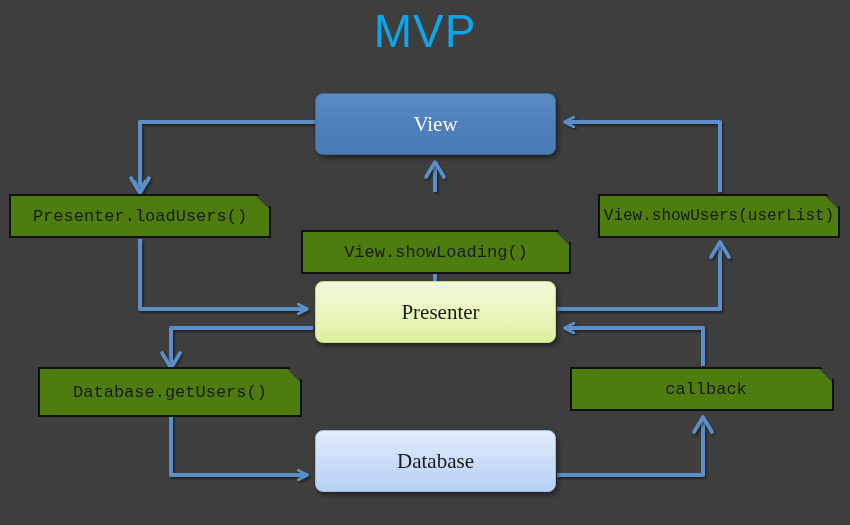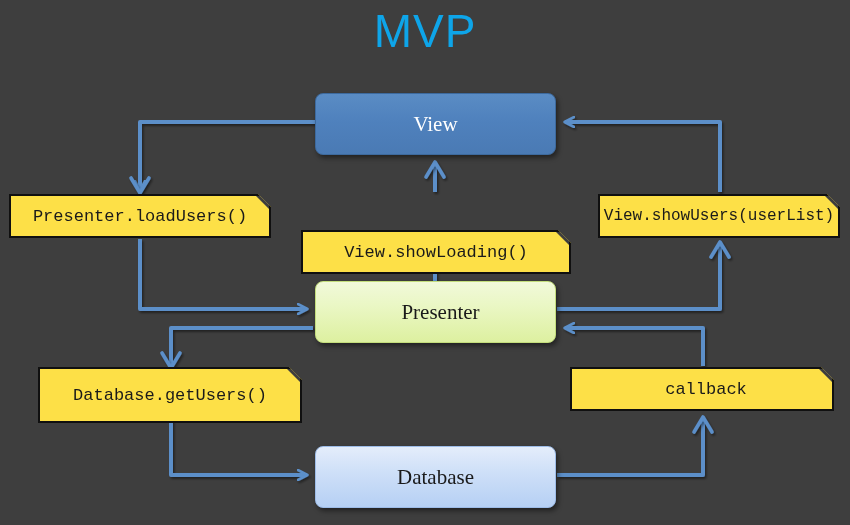--- a/index.html
+++ b/index.html
@@ -69,21 +69,21 @@
   .node.database {
     background: linear-gradient(to bottom, #e4edfb 0%, #cfe0f8 40%, #b6d0f4 100%);
     border: 1px solid #9dbce8;
     color: #1a1a1a;
   }
 
   
   .note {
     position: absolute;
     box-sizing: border-box;
-    background: #fde047;
+    background: #4d7c0f;
     border: 2px solid #101010;
     display: flex;
     align-items: center;
     justify-content: center;
     color: #1a1a1a;
     font-family: "Liberation Mono", monospace;
     font-size: 17px;
     box-shadow: 2px 3px 5px rgba(0,0,0,0.5);
     clip-path: polygon(0 0, calc(100% - 13px) 0, 100% 13px, 100% 100%, 0 100%);
   }
@@ -153,40 +153,40 @@
   </svg>
 
   <div class="node view" style="left:315px; top:93px; width:241px; height:62px;">
     <span>View</span>
   </div>
 
   <div class="node presenter" style="left:315px; top:281px; width:241px; height:62px;">
     <span>Presenter</span>
   </div>
 
-  <div class="node database" style="left:315px; top:446px; width:241px; height:62px;align-items:center;">
+  <div class="node database" style="left:315px; top:430px; width:241px; height:62px;align-items:center;">
     <span>Database</span>
   </div>
 
   <div class="note" style="left:9px; top:194px; width:262px; height:44px;">
     <span>Presenter.loadUsers()</span>
     <span class="fold" style="background: rgb(62, 62, 62);"></span>
   </div>
 
   <div class="note" style="left:301px; top:194px; width:270px; height:44px;margin-top:36px;">
     <span>View.showLoading()</span>
     <span class="fold" style="background: rgb(62, 62, 62);"></span>
   </div>
 
   <div class="note small" style="left:598px; top:194px; width:242px; height:44px;">
     <span>View.showUsers(userList)</span>
     <span class="fold" style="background: rgb(62, 62, 62);"></span>
   </div>
 
-  <div class="note" style="left:38px; top:367px; width:264px; height:56px;">
+  <div class="note" style="left:38px; top:367px; width:264px; height:50px;">
     <span>Database.getUsers()</span>
     <span class="fold" style="background: rgb(62, 62, 62);"></span>
   </div>
 
   <div class="note" style="left:570px; top:367px; width:264px; height:44px;padding-left:8px;">
     <span>callback</span>
     <span class="fold" style="background: rgb(62, 62, 62);"></span>
   </div>
 
 </div>

